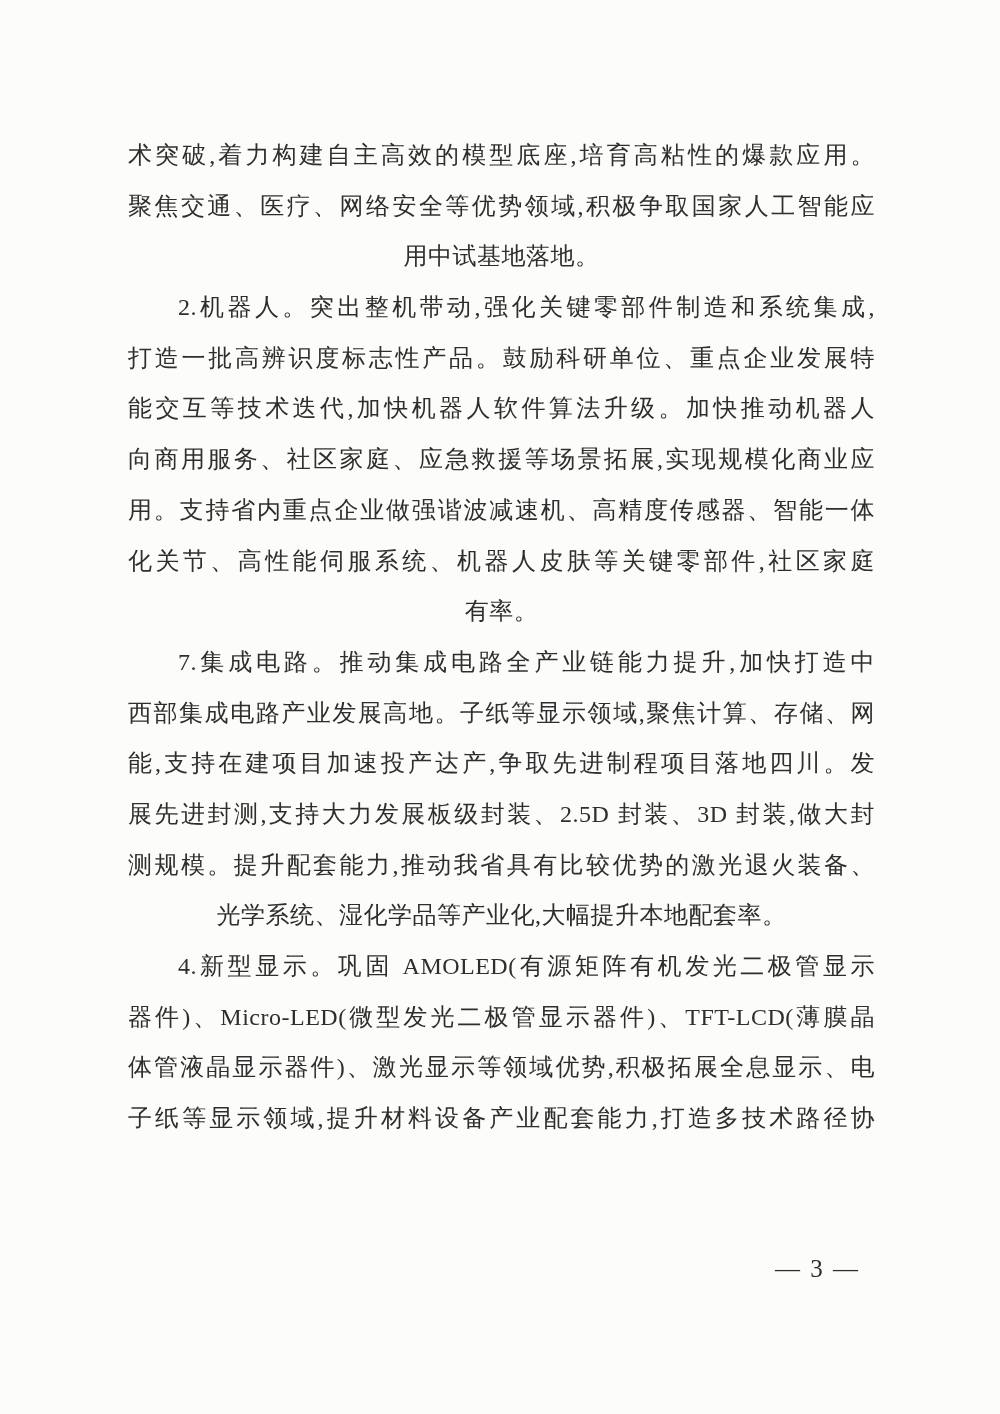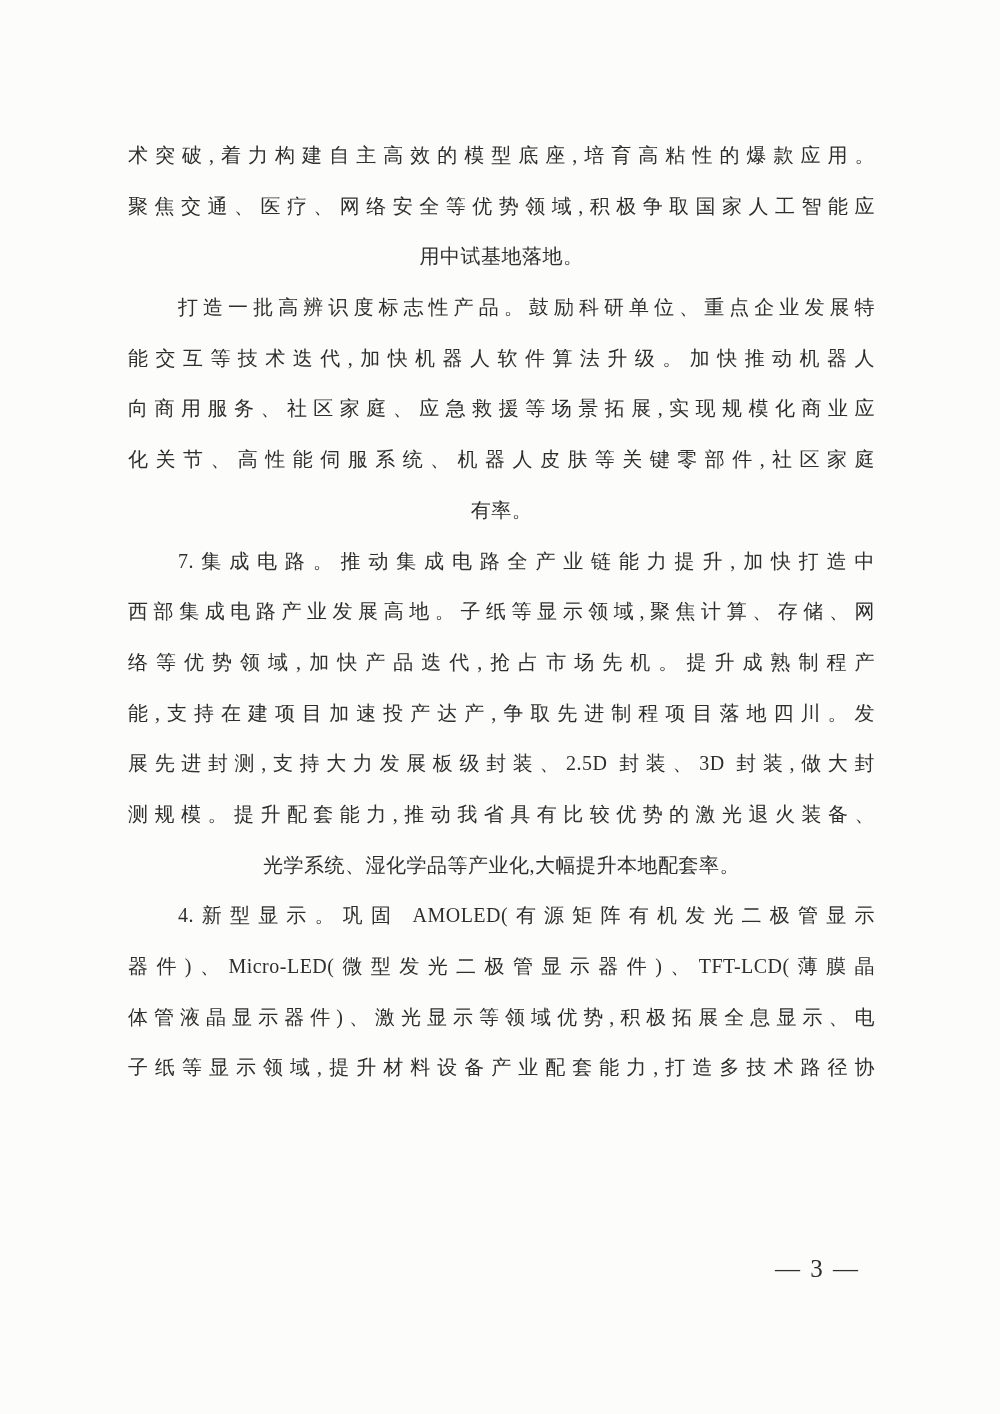--- a/index.html
+++ b/index.html
@@ -16,21 +16,21 @@
     position: relative;
     width: 1000px;
     height: 1414px;
     box-sizing: border-box;
   }
   .doc-body {
     position: absolute;
     left: 128px;
     top: 130px;
     width: 747px;
-    font-size: 20px;
+    font-size: 24px;
   }
   .para {
     margin: 0;
     padding: 0;
   }
   .line {
     line-height: 50.7px;
     height: 50.7px;
     letter-spacing: 0.5px;
     text-align: center;
@@ -55,30 +55,31 @@
 <body style="background: rgb(252, 252, 250); color: rgb(46, 46, 46);">
 
 <div class="page">
   <div class="doc-body">
       <div class="para">
         <div class="line justify">术突破,着力构建自主高效的模型底座,培育高粘性的爆款应用。</div>
         <div class="line justify">聚焦交通、医疗、网络安全等优势领域,积极争取国家人工智能应</div>
         <div class="line">用中试基地落地。</div>
       </div>
       <div class="para indent">
+        <div class="line justify">2.机器人。突出整机带动,强化关键零部件制造和系统集成,</div>
         <div class="line justify">打造一批高辨识度标志性产品。鼓励科研单位、重点企业发展特</div>
         <div class="line justify">能交互等技术迭代,加快机器人软件算法升级。加快推动机器人</div>
         <div class="line justify">向商用服务、社区家庭、应急救援等场景拓展,实现规模化商业应</div>
+        <div class="line justify">用。支持省内重点企业做强谐波减速机、高精度传感器、智能一体</div>
         <div class="line justify">化关节、高性能伺服系统、机器人皮肤等关键零部件,社区家庭</div>
         <div class="line">有率。</div>
       </div>
       <div class="para indent">
         <div class="line justify">7.集成电路。推动集成电路全产业链能力提升,加快打造中</div>
         <div class="line justify">西部集成电路产业发展高地。子纸等显示领域,聚焦计算、存储、网</div>
-        <div class="line justify">络等优势领域,加快产品迭代,抢占市场先机。提升成熟制程产</div>
         <div class="line justify">能,支持在建项目加速投产达产,争取先进制程项目落地四川。发</div>
         <div class="line justify">展先进封测,支持大力发展板级封装、2.5D 封装、3D 封装,做大封</div>
         <div class="line justify">测规模。提升配套能力,推动我省具有比较优势的激光退火装备、</div>
         <div class="line">光学系统、湿化学品等产业化,大幅提升本地配套率。</div>
       </div>
       <div class="para indent">
         <div class="line justify">4.新型显示。巩固 AMOLED(有源矩阵有机发光二极管显示</div>
         <div class="line justify">器件)、Micro-LED(微型发光二极管显示器件)、TFT-LCD(薄膜晶</div>
         <div class="line justify">体管液晶显示器件)、激光显示等领域优势,积极拓展全息显示、电</div>
         <div class="line justify">子纸等显示领域,提升材料设备产业配套能力,打造多技术路径协</div>

